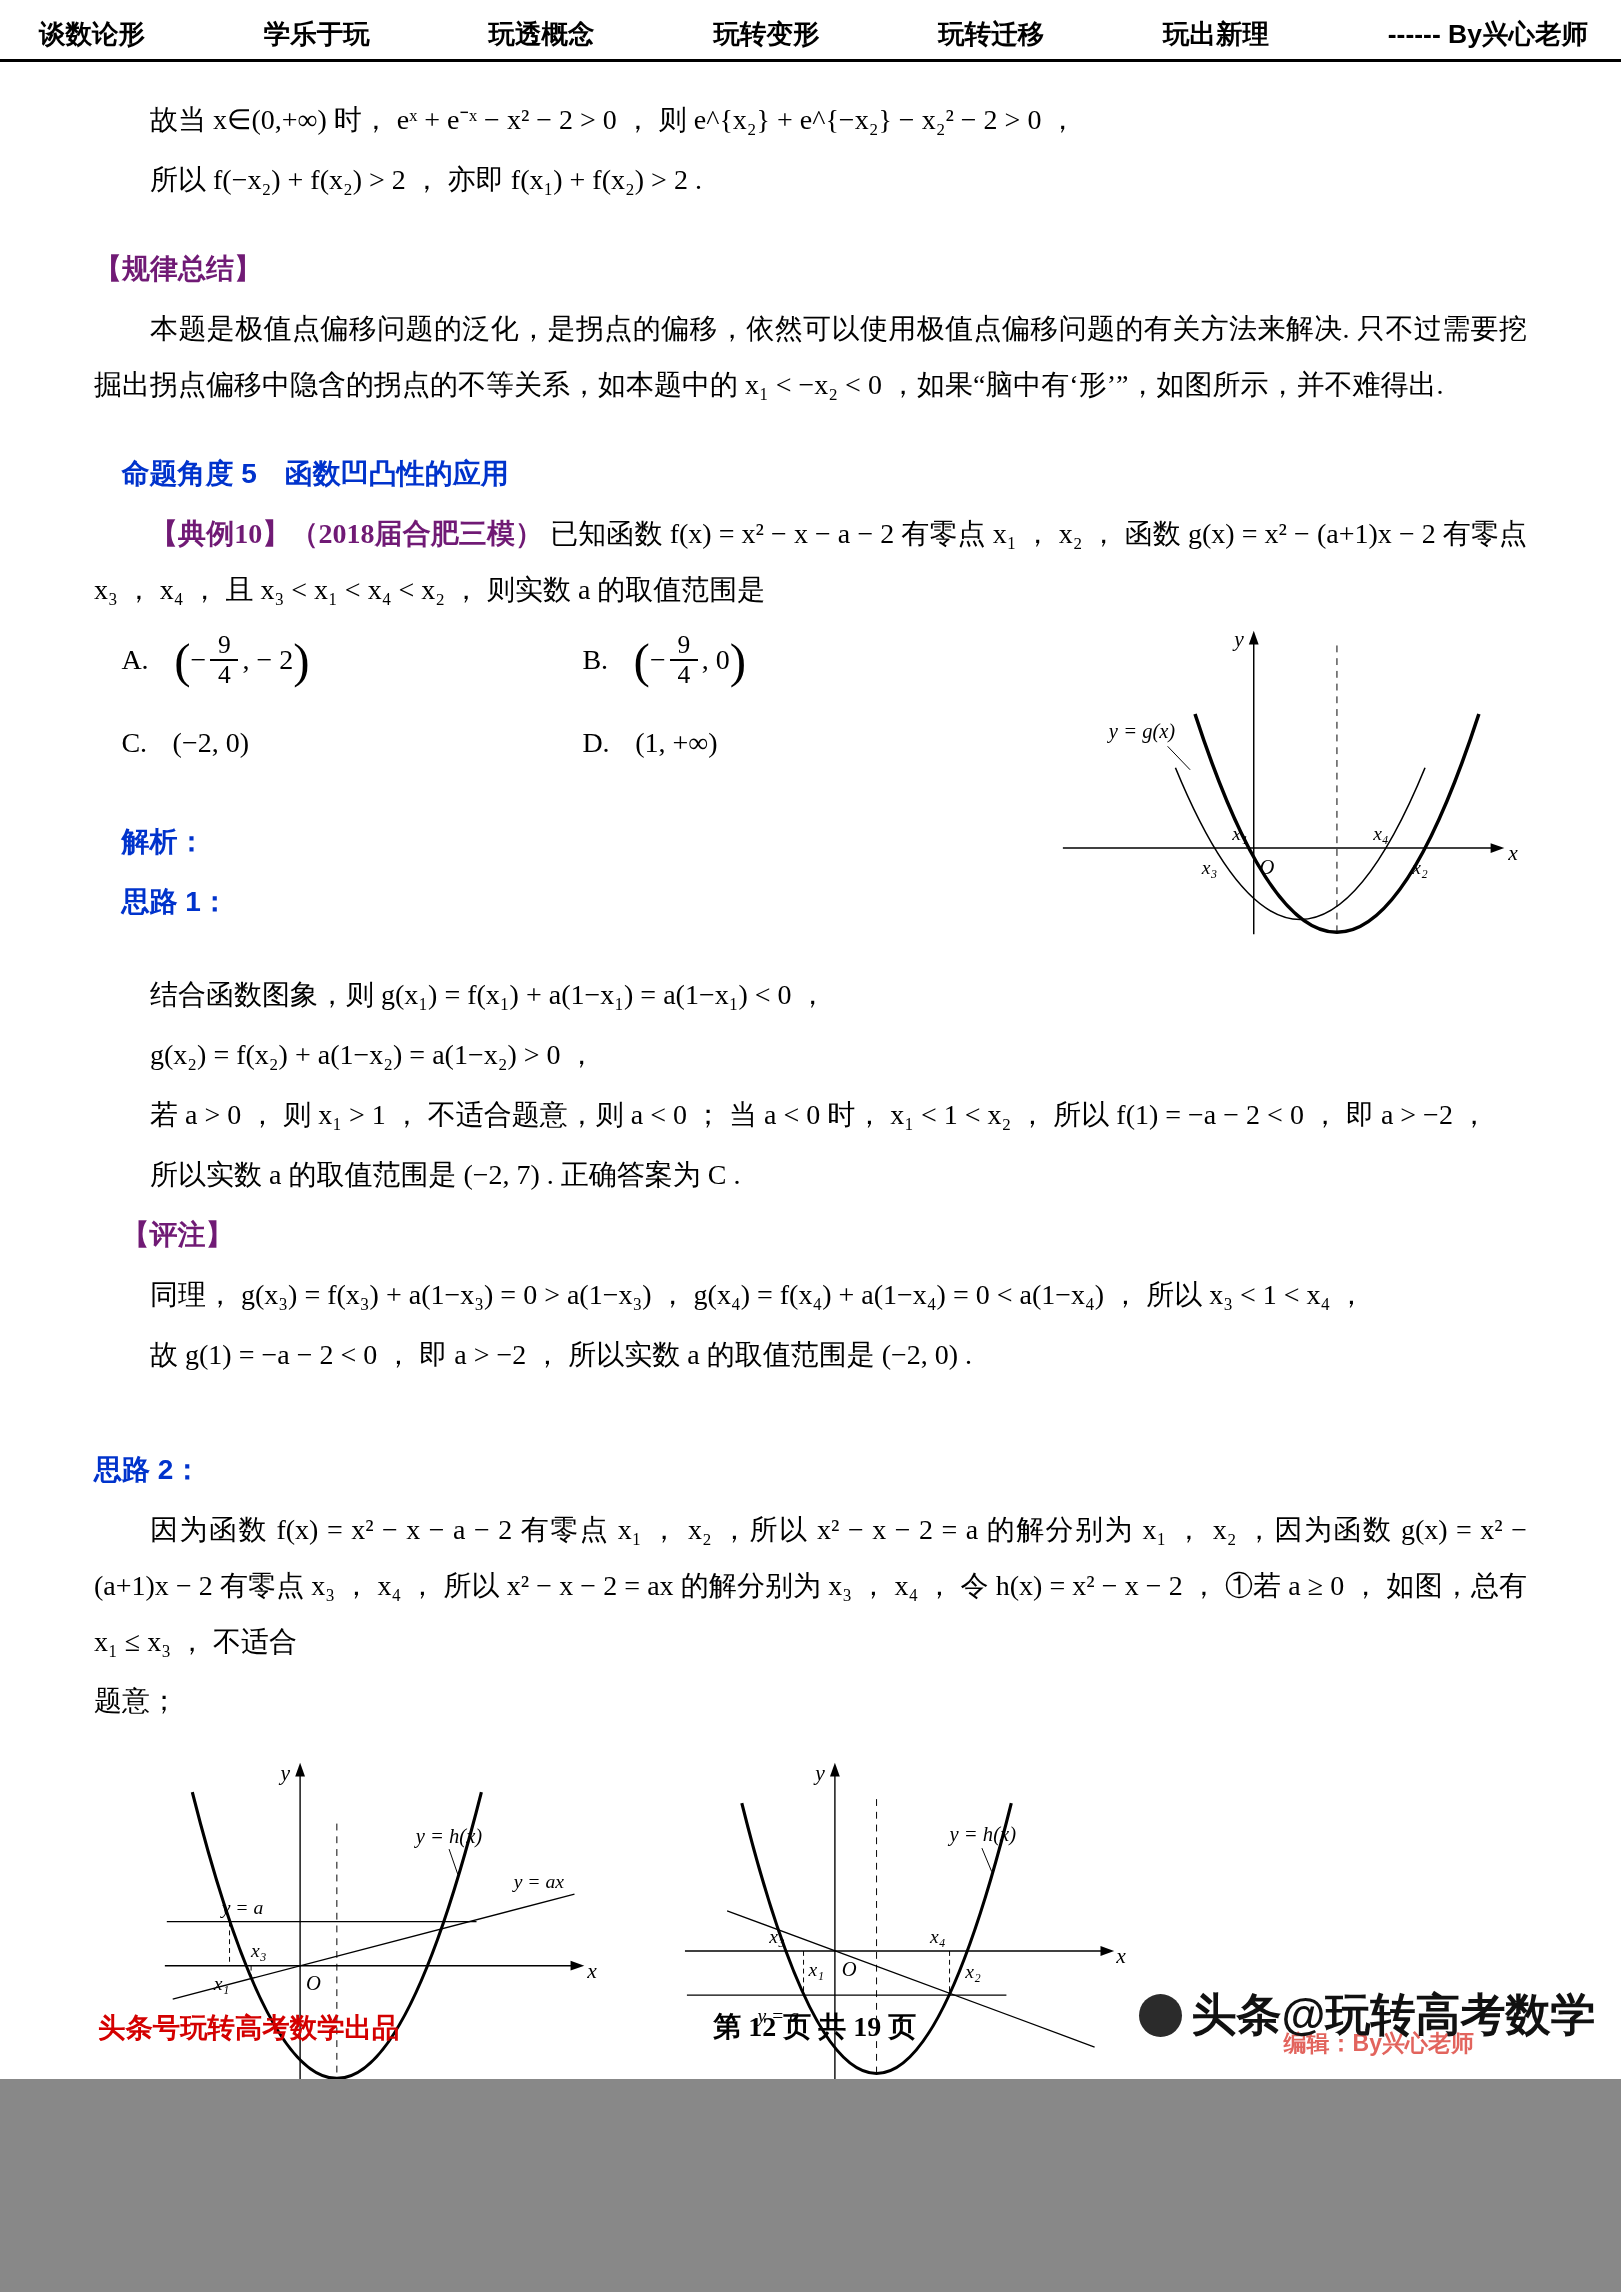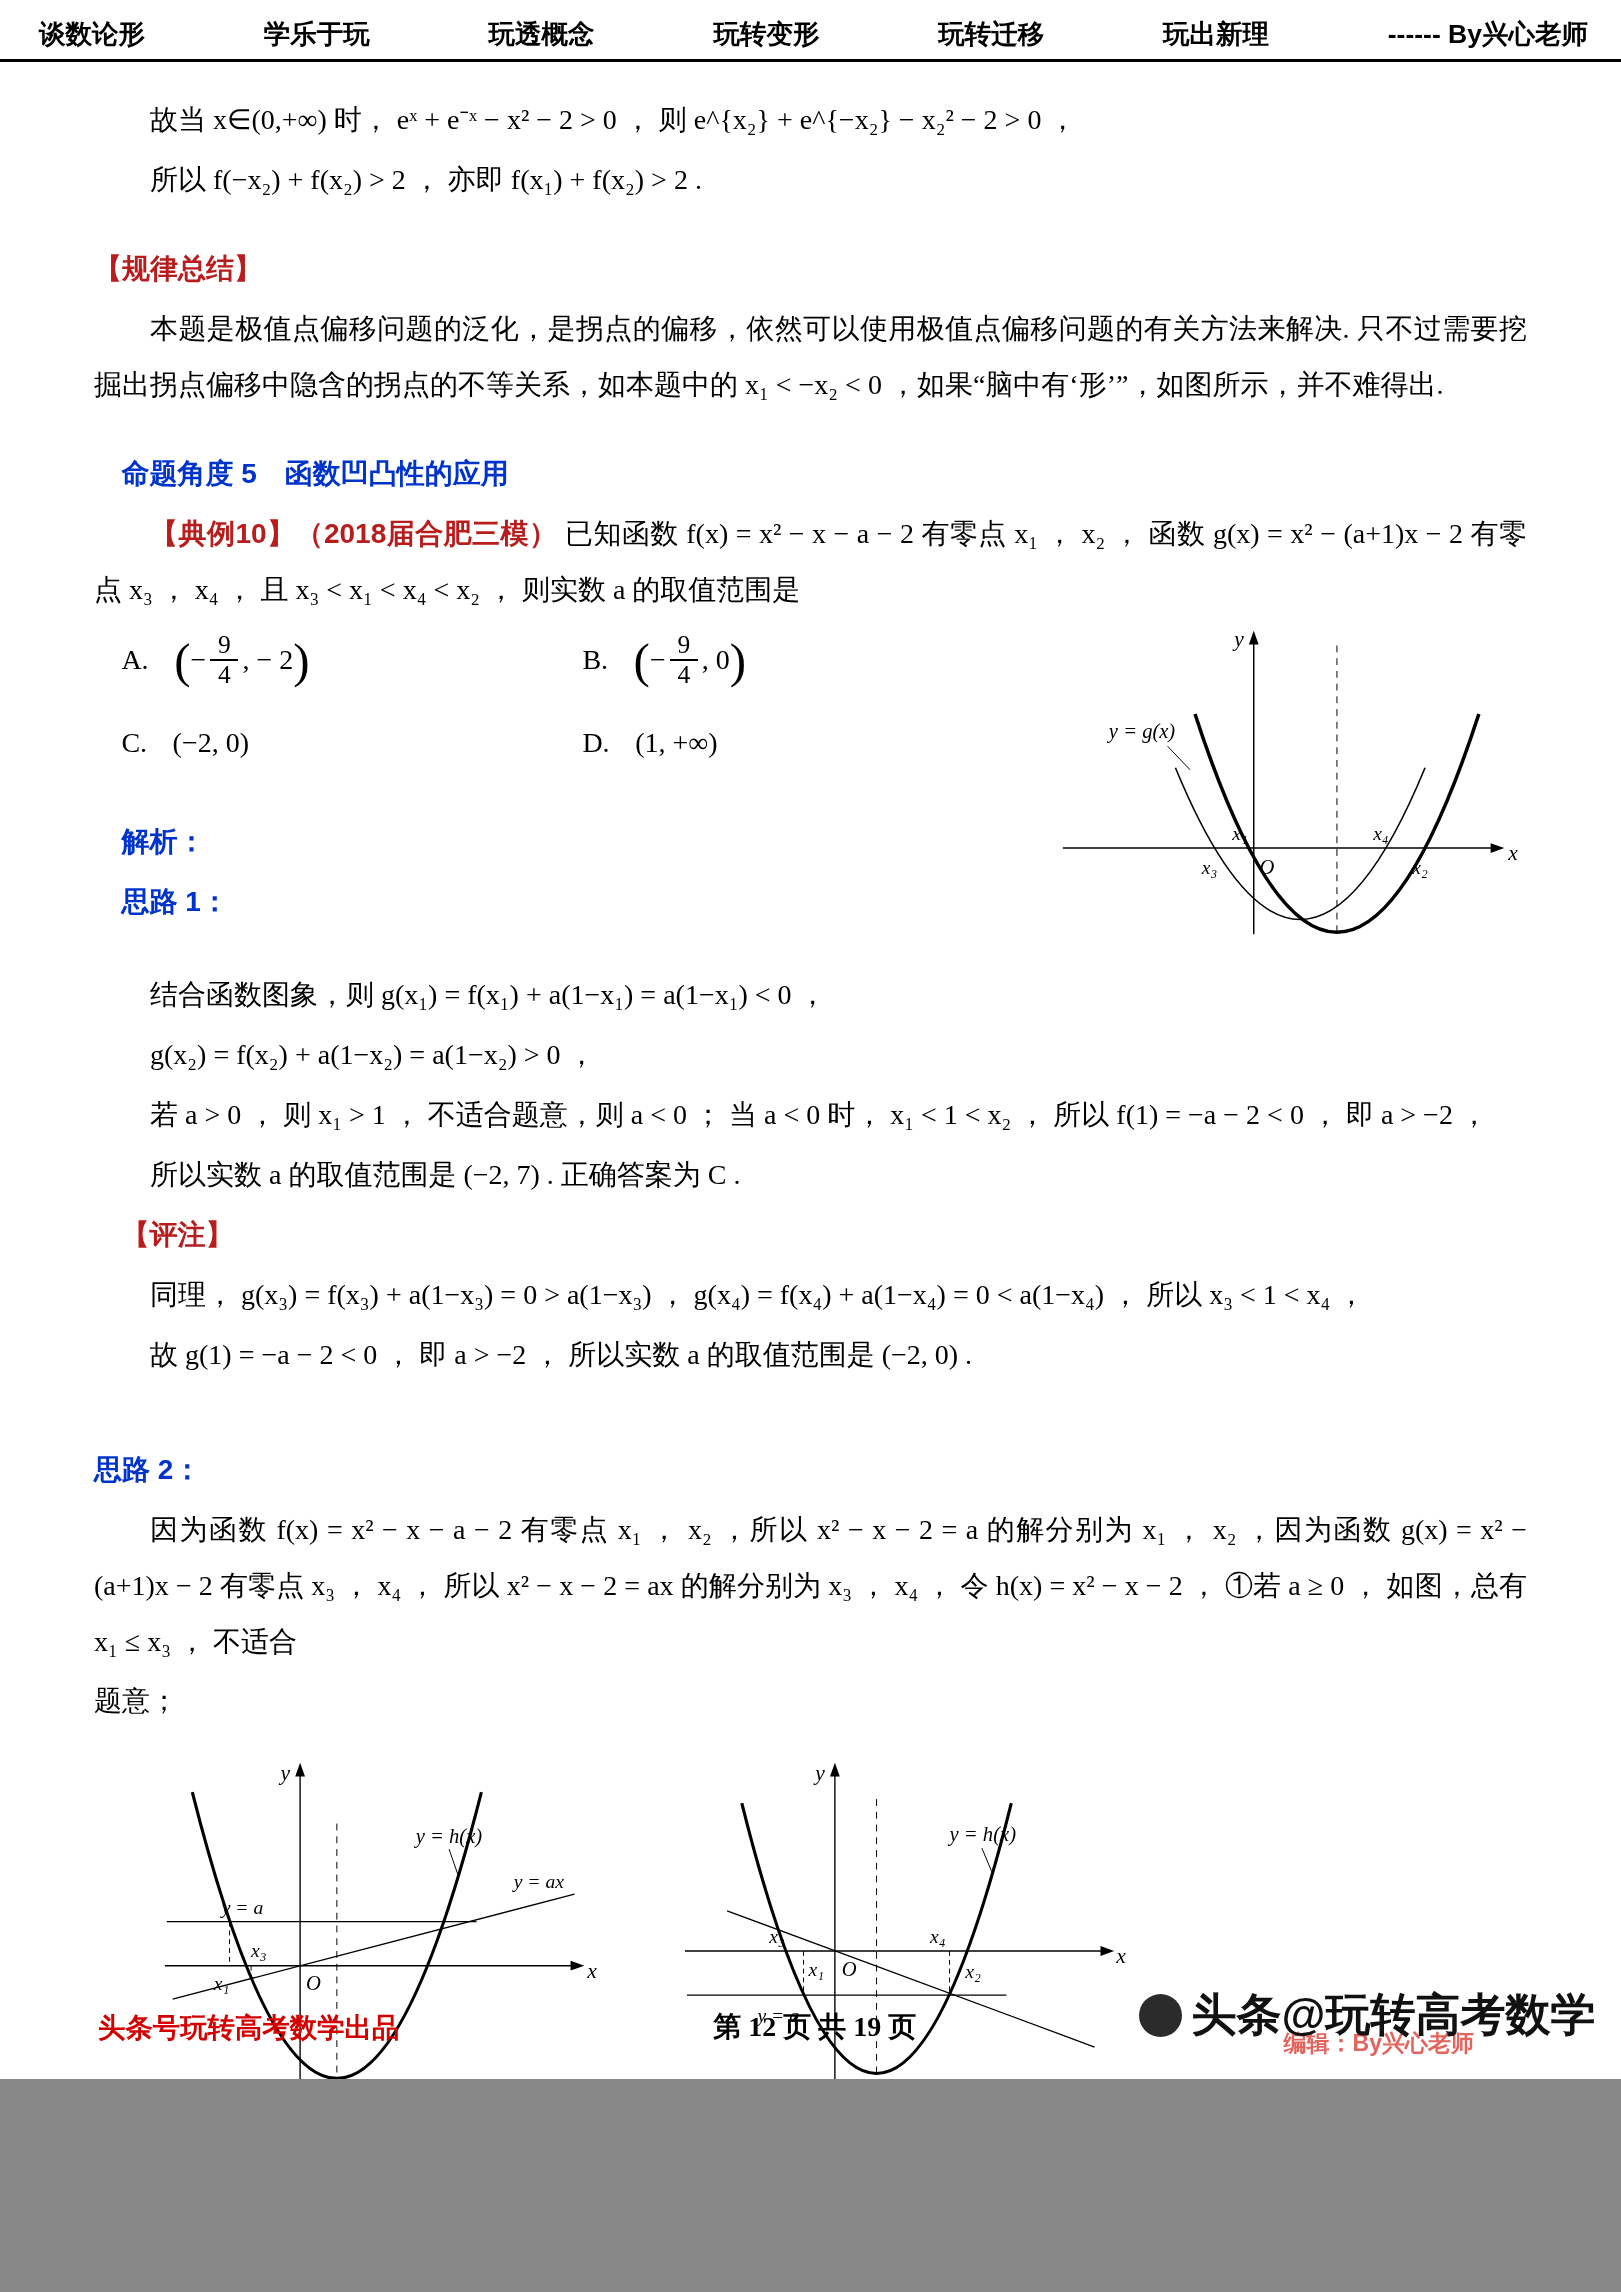--- a/index.html
+++ b/index.html
@@ -20,21 +20,21 @@
     font-family:"Liberation Sans", sans-serif;
     font-weight:bold;font-size:26.5px;
   }
   .header .tab{white-space:nowrap;}
   .header .byline{font-weight:bold;}
   
   .content{padding:25.5px 94px 0 94px;font-size:28px;line-height:2.0;}
   .line{margin:3.9px 0;}
   .indent{ text-indent:2em; }
   .justify{text-align:justify;}
-  .red-h{color:#b91c1c;font-weight:bold;font-family:Liberation Sans, sans-serif;}
+  .red-h{color:#701a75;font-weight:bold;font-family:Liberation Serif, serif;}
   .blue-h{color:#0033cc;font-weight:bold;font-family:"Liberation Sans",sans-serif;}
   .math{font-style:normal;}
   .sec-gap{margin-top:33px;}
   
   .ex-row{display:flex;align-items:flex-start;margin-top:3.9px;}
   .ex-left{flex:1 1 auto;padding-left:27.4px;}
   .opt-grid{display:grid;grid-template-columns:461px 461px;row-gap:25.5px;margin-top:9.8px;}
   .option{display:flex;align-items:center;gap:25.5px;}
   .opt-val{display:inline-flex;align-items:center;}
   .bigparen{font-size:175%;font-weight:400;line-height:1;}

